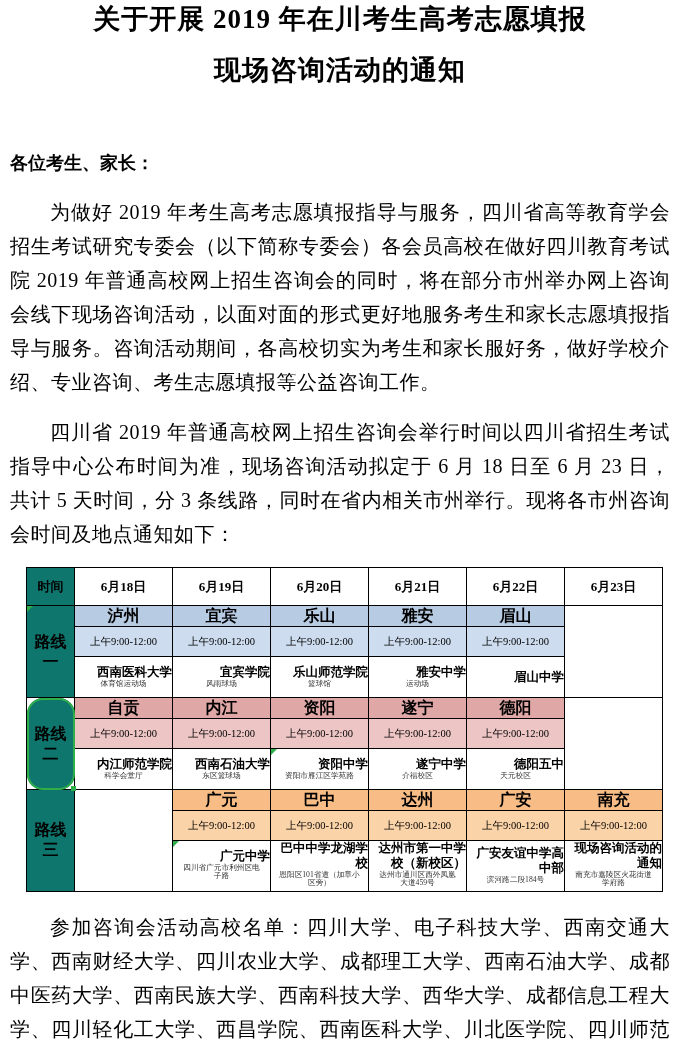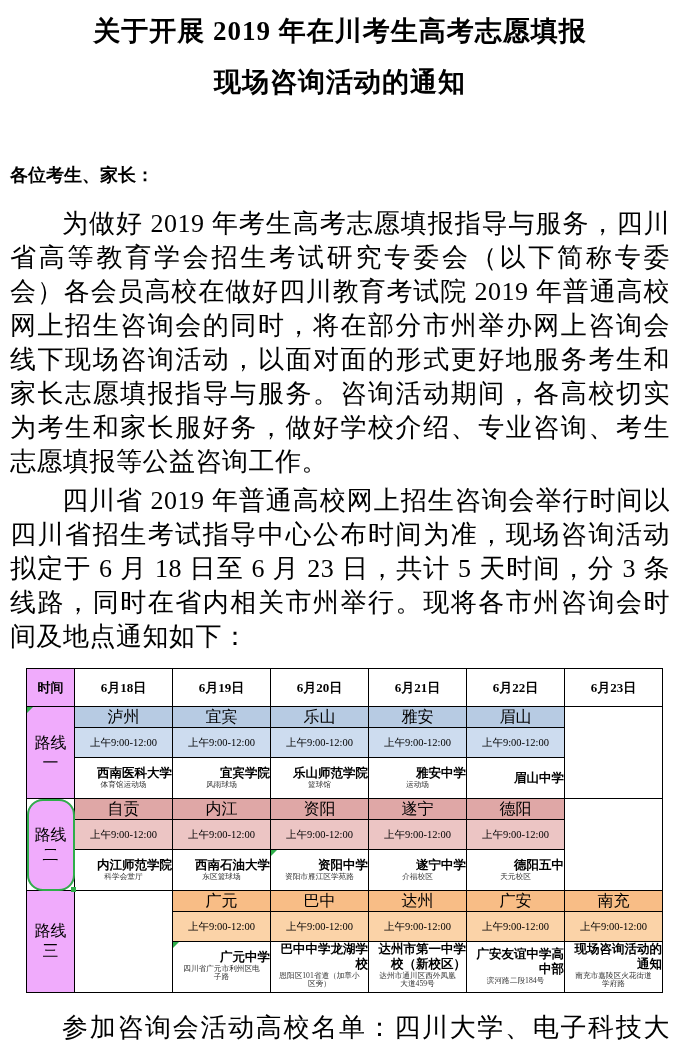--- a/index.html
+++ b/index.html
@@ -1,35 +1,35 @@
 <!DOCTYPE html>
 <html><head>
 <meta charset="utf-8">
 <style>
   * { margin:0; padding:0; box-sizing:border-box; }
   html,body { background:#fff; }
   body {
     width:680px; height:1045px; overflow:hidden; position:relative;
     font-family:"Liberation Serif","DejaVu Serif",serif; color:#000;
   }
-  .title { text-align:center; font-weight:bold; font-size:27px; line-height:39px; margin-top:12px; letter-spacing:1px; }
+  .title { text-align:center; font-weight:bold; font-size:27px; line-height:39px; letter-spacing:1px; }
   .salutation { margin:56px 10px 0 10px; font-weight:bold; font-size:18px; line-height:34px; }
-  .para { margin:5px 10px; font-size:26px; line-height:34px; text-align:justify; text-indent:2em; letter-spacing:0.5px; }
+  .para { margin:16px 10px; font-size:20px; line-height:34px; text-align:justify; text-indent:2em; letter-spacing:0.5px; }
   .para.p1 { margin-top:15px; }
   .para.p3 { margin-top:18px; }
 
   table.sched { border-collapse:collapse; table-layout:fixed; margin:14px 0 0 26px; }
   table.sched col.c0 { width:48px; }
   table.sched col.cd { width:98px; }
   table.sched td { border:1px solid #000; text-align:center; vertical-align:middle; padding:0; }
   tr.hdr td { height:38px; font-weight:bold; font-size:13px; }
-  tr.city td { height:20px; font-weight:normal; font-size:16px; line-height:20px; }
+  tr.city td { height:20px; font-weight:bold; font-size:16px; line-height:20px; }
   tr.time td { height:30px; font-size:10.5px; line-height:14px; }
   tr.venue td { height:41px; background:#fff; }
-  td.lbl { font-weight:bold; font-size:12px; background:#f0abfc;margin-left:13px; }
+  td.lbl { font-weight:bold; font-size:12px; background:#0f766e;margin-left:13px; }
   .vname { font-weight:bold; font-size:12.5px; line-height:1.2;text-align:right; }
   .vnote { font-size:9px; color:#333; line-height:1.1; transform:scale(0.85); transform-origin:center top; }
   td.r1c { background:var(--route1_city); }
   td.r1t { background:var(--route1_time); }
   td.r2c { background:var(--route2_city); }
   td.r2t { background:var(--route2_time); }
   td.r3c { background:var(--route3_city); }
   td.r3t { background:var(--route3_time); }
   td.emptycell { background:#fff; }
   td.rel { position:relative; }

